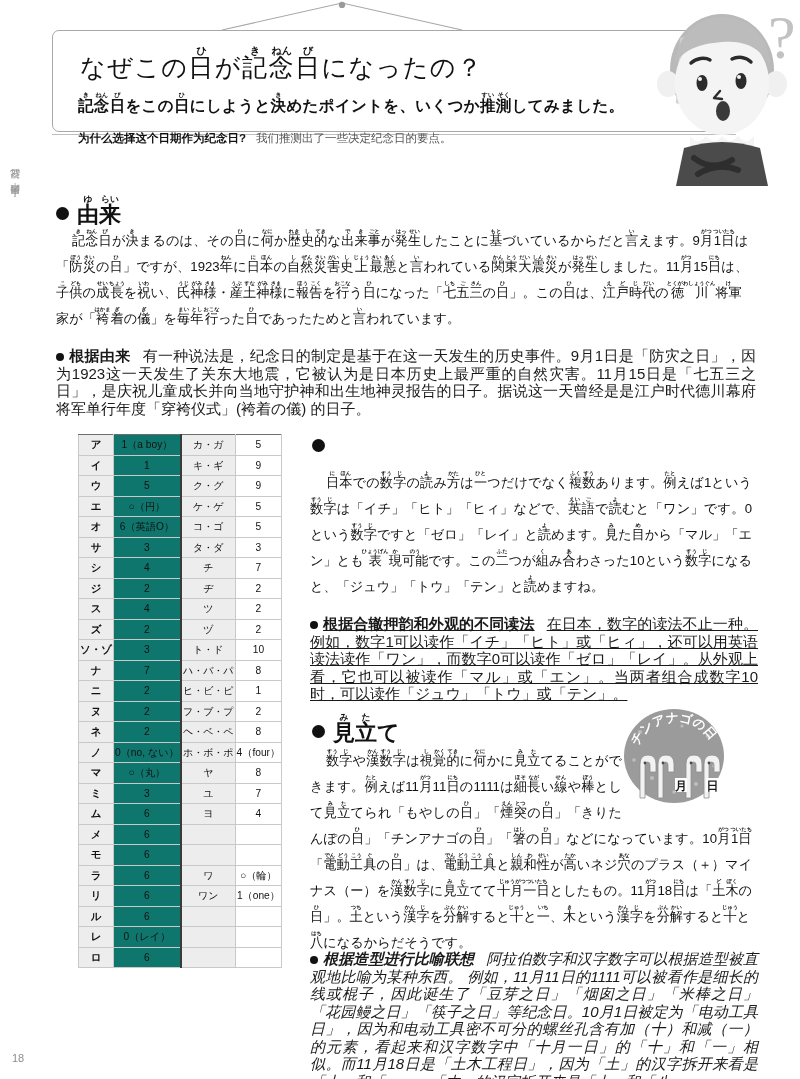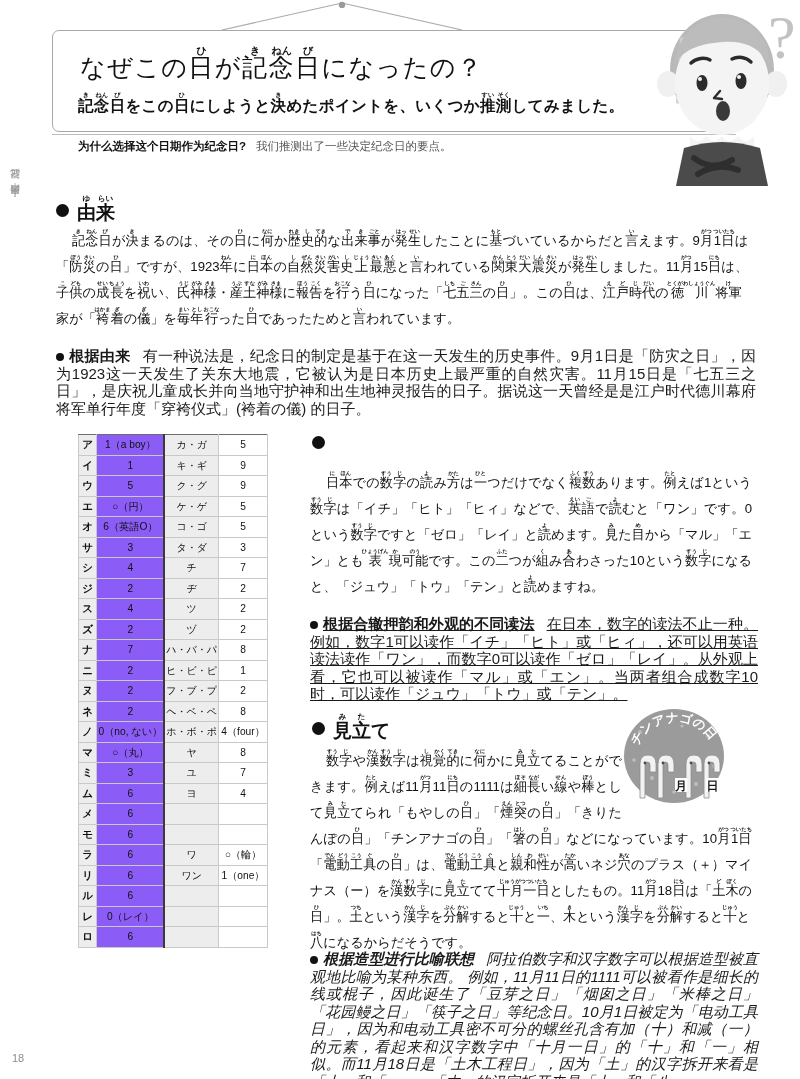--- a/index.html
+++ b/index.html
@@ -79,21 +79,21 @@
   .callout-divider {
     position: absolute;
     left: 0;
     right: 0;
     top: 104px;
     border-top: 1px solid #bdbdbd;
   }
   .callout-cn {
     position: absolute;
     left: 26px;
-    top: 109px;
+    top: 101px;
     font-size: 11.5px;
     white-space: nowrap;
   }
   .callout-cn b { font-weight: bold; color:#111; }
   .callout-cn span.light { color:#555; margin-left: 10px; font-weight: normal;}
 
   
   ruby { ruby-align: center; }
   rt {
     font-size: 0.40em;
@@ -108,21 +108,21 @@
     position: absolute;
     left: 650px;
     top: 8px;
     width: 155px;
     height: 185px;
   }
 
   
   .sec-head {
     position: absolute;
-    font-size: 19px;
+    font-size: 22px;
     font-weight: bold;
     white-space: nowrap;
   }
   .sec-head .bullet {
     display: inline-block;
     width: 13px; height: 13px;
     border-radius: 50%;
     background: #111;
     margin-right: 8px;
     vertical-align: 2px;
@@ -172,21 +172,21 @@
     white-space: nowrap;
     overflow: hidden;
   }
   .kana-table td.kana {
     background: #ededed;
     font-weight: bold;
     width: 34px;
     font-size: 10.5px;
   }
   .kana-table td.val {
-    background: #8b5cf6;
+    background: #0f766e;
     width: 61px;
     font-size: 10.2px;
   }
   .kana-table td.kana2 {
     background: #ededed;
     font-weight: normal;
     width: 40px;
     border-left: 2px solid #3a3a3a;
     font-size: 10px;
   }
@@ -340,20 +340,26 @@
         <td class="kana">ス</td>
         <td class="val">4</td>
         <td class="kana2">ツ</td>
         <td class="val2">2</td>
       </tr>
       <tr>
         <td class="kana">ズ</td>
         <td class="val">2</td>
         <td class="kana2">ヅ</td>
         <td class="val2">2</td>
+      </tr>
+      <tr>
+        <td class="kana">ソ・ゾ</td>
+        <td class="val">3</td>
+        <td class="kana2">ト・ド</td>
+        <td class="val2">10</td>
       </tr>
       <tr class="grp">
         <td class="kana">ナ</td>
         <td class="val">7</td>
         <td class="kana2">ハ・バ・パ</td>
         <td class="val2">8</td>
       </tr>
       <tr>
         <td class="kana">ニ</td>
         <td class="val">2</td>

